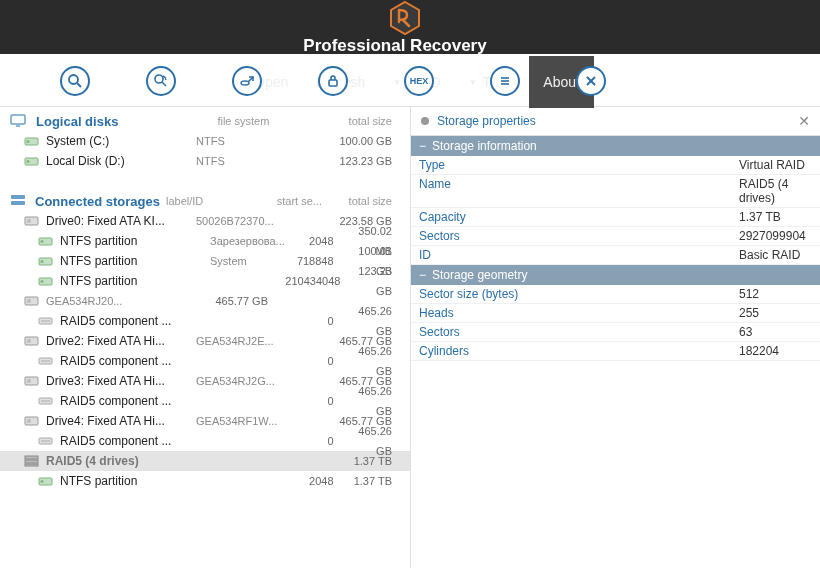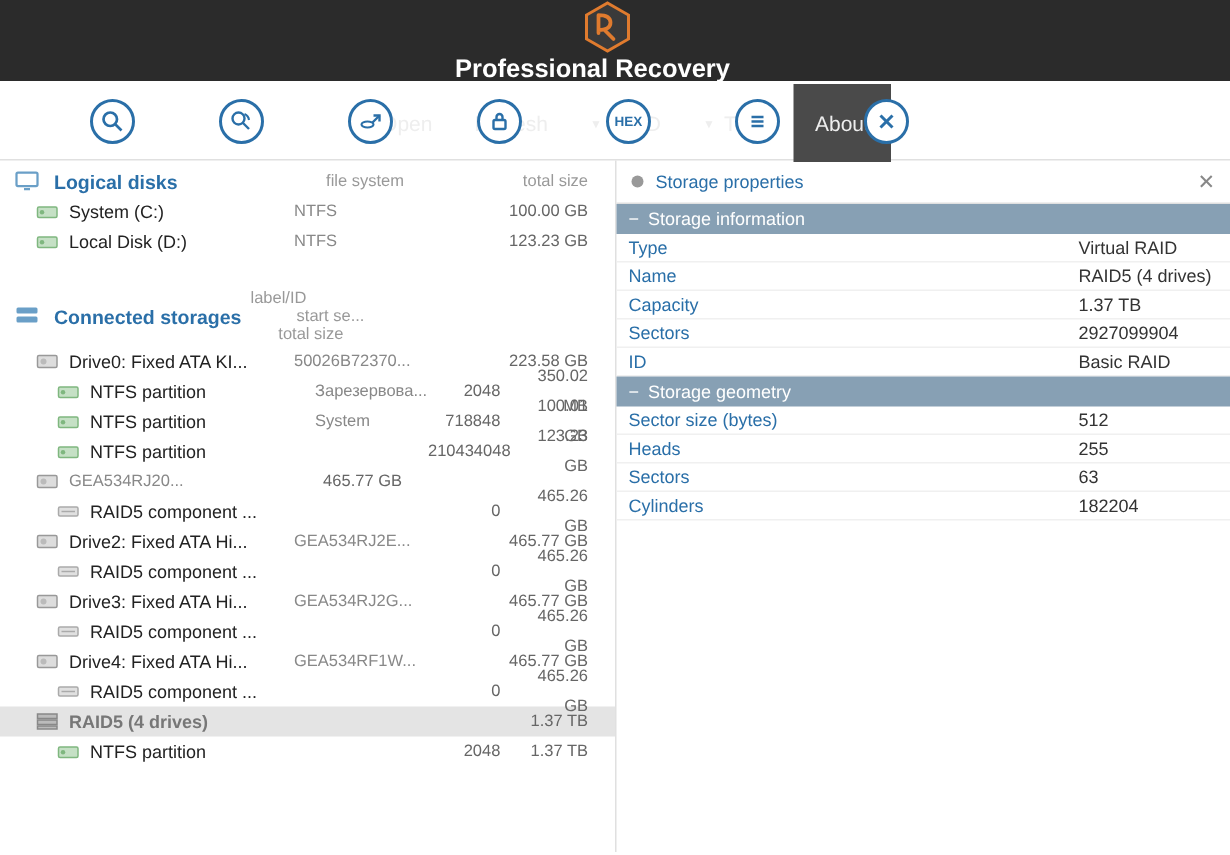--- a/index.html
+++ b/index.html
@@ -32,21 +32,21 @@
   .raid-head .cell-name { font-weight:600; color:#777;}
   .ricon { width: 18px; height: 14px; margin-right: 4px; flex-shrink: 0; display:flex; align-items:center;}
   .cell-name { color: #222; flex:0 0 150px; white-space: nowrap; overflow:hidden; text-overflow: ellipsis; cursor:pointer;}
   .cell-label { color: #888; width: 100px; white-space:nowrap; overflow:hidden; text-overflow:ellipsis; font-size:11px;}
   .cell-start { color: #666; width: 60px; text-align: right; padding-right:8px; font-size:11px;}
   .cell-size { color: #666; width: 70px; text-align: right; padding-right:8px; font-size:11px;}
   .panel-title { display:flex; align-items:center; padding: 6px 10px; border-bottom:1px solid #e0e0e0; color:#2a6fa8;}
   .panel-title .dot { width:8px;height:8px;border-radius:50%;background:#999;margin-right:8px;}
   .panel-close { margin-left:auto; color:#888; cursor:pointer; font-size:14px;}
   .prop-section-header { background:#87a0b4; color:#fff; padding:3px 8px; font-size:12px; display:flex; align-items:center; gap:6px;}
-  .prop-row { display:flex; padding:2px 8px; border-bottom:1px solid #f0f0f0;}
+  .prop-row { display:flex; padding:2px 8px; border-bottom:1px solid #f0f0f0;gap:20px;}
   .prop-key { color:#2a6fa8; flex:0 0 300px;}
   .prop-val { color:#333;}
 </style>
 </head>
 <body>
 
 <div class="header">
   <div class="logo">
     <svg viewBox="0 0 36 36">
         <polygon points="18,2 32,10 32,26 18,34 4,26 4,10" fill="#3a3a3a" stroke="#e07b2e" stroke-width="2"></polygon>
@@ -160,21 +160,21 @@
       </div>
 
     <div class="section-header" style="margin-top:16px;">
       <span class="sicon">
           <svg width="18" height="14" viewBox="0 0 18 14">
             <rect x="1" y="1" width="14" height="4" rx="1" fill="#6a9fc7"></rect>
             <rect x="1" y="7" width="14" height="4" rx="1" fill="#6a9fc7"></rect>
           </svg>
         </span>
       <span class="section-title">Connected storages</span>
-      <div class="col-headers" style="margin-left:6px;flex-direction:column;">
+      <div class="col-headers" style="margin-left:6px;">
         <span class="col-header" style="width:80px;">label/ID</span>
         <span class="col-header ch-start" style="margin-left:14px;">start se...</span>
         <span class="col-header ch-size">total size</span>
       </div>
     </div>
     <div id="connected-rows">
         <div class="row child">
           <span class="ricon">
             <svg width="16" height="12" viewBox="0 0 16 12">
               <rect x="1" y="2" width="13" height="8" rx="1" fill="#ddd" stroke="#999"></rect>

